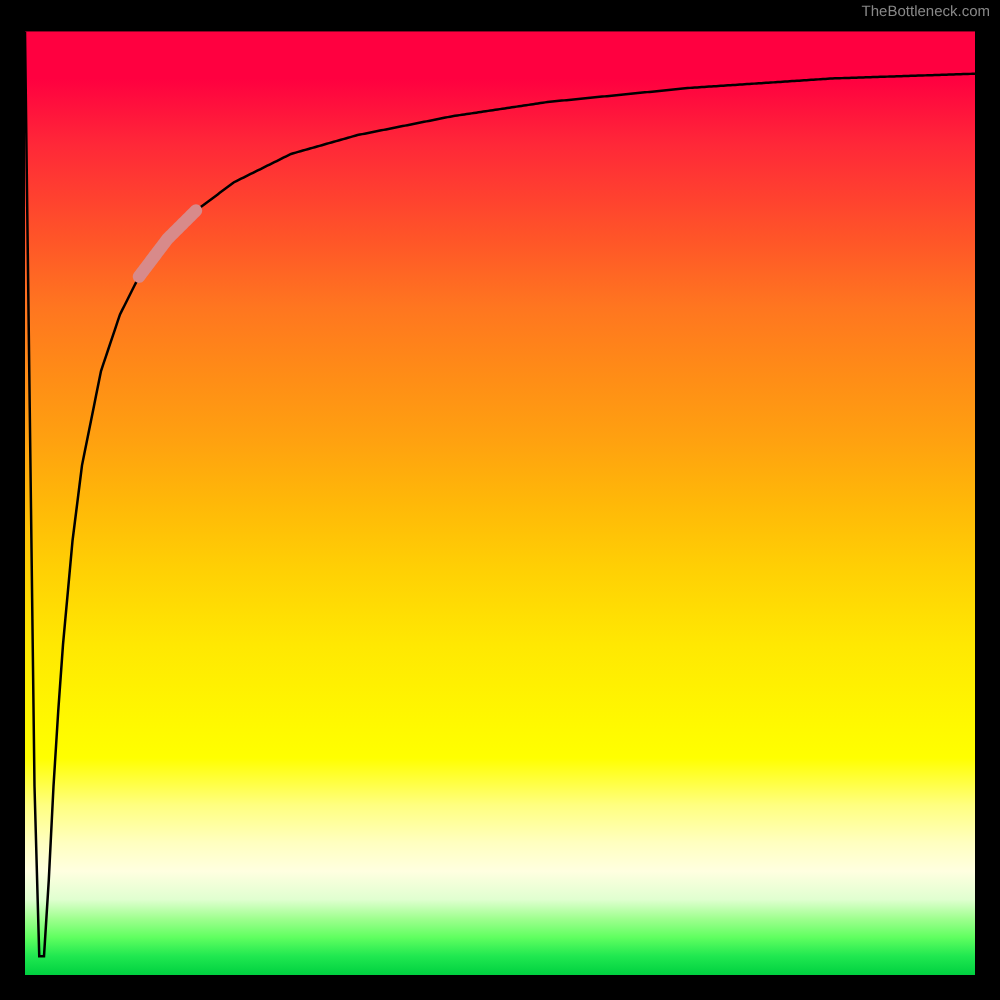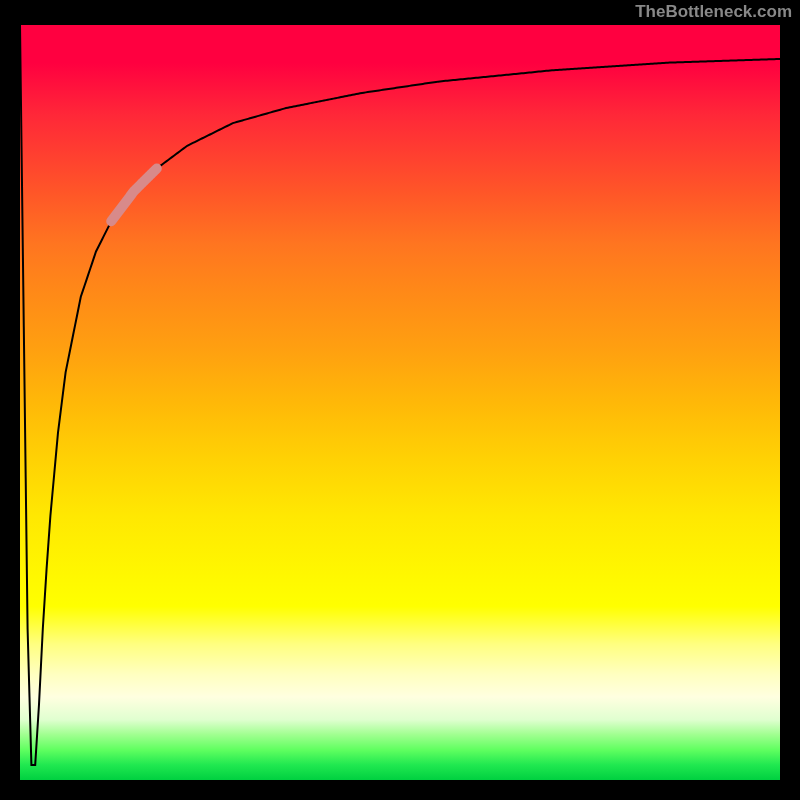--- a/index.html
+++ b/index.html
@@ -12,22 +12,22 @@
       height: 800px;
       background: #000;
       position: relative;
       font-family: Arial, sans-serif;
     }
     .watermark {
       position: absolute;
       top: 2px;
       right: 8px;
       color: #888;
-      font-size: 17px;
-      font-weight: bold;
+      font-size: 12px;
+      font-weight: normal;
       z-index: 10;
     }
     .plot-area {
       position: absolute;
       left: 20px;
       top: 25px;
       width: 760px;
       height: 755px;
       overflow: hidden;
     }

